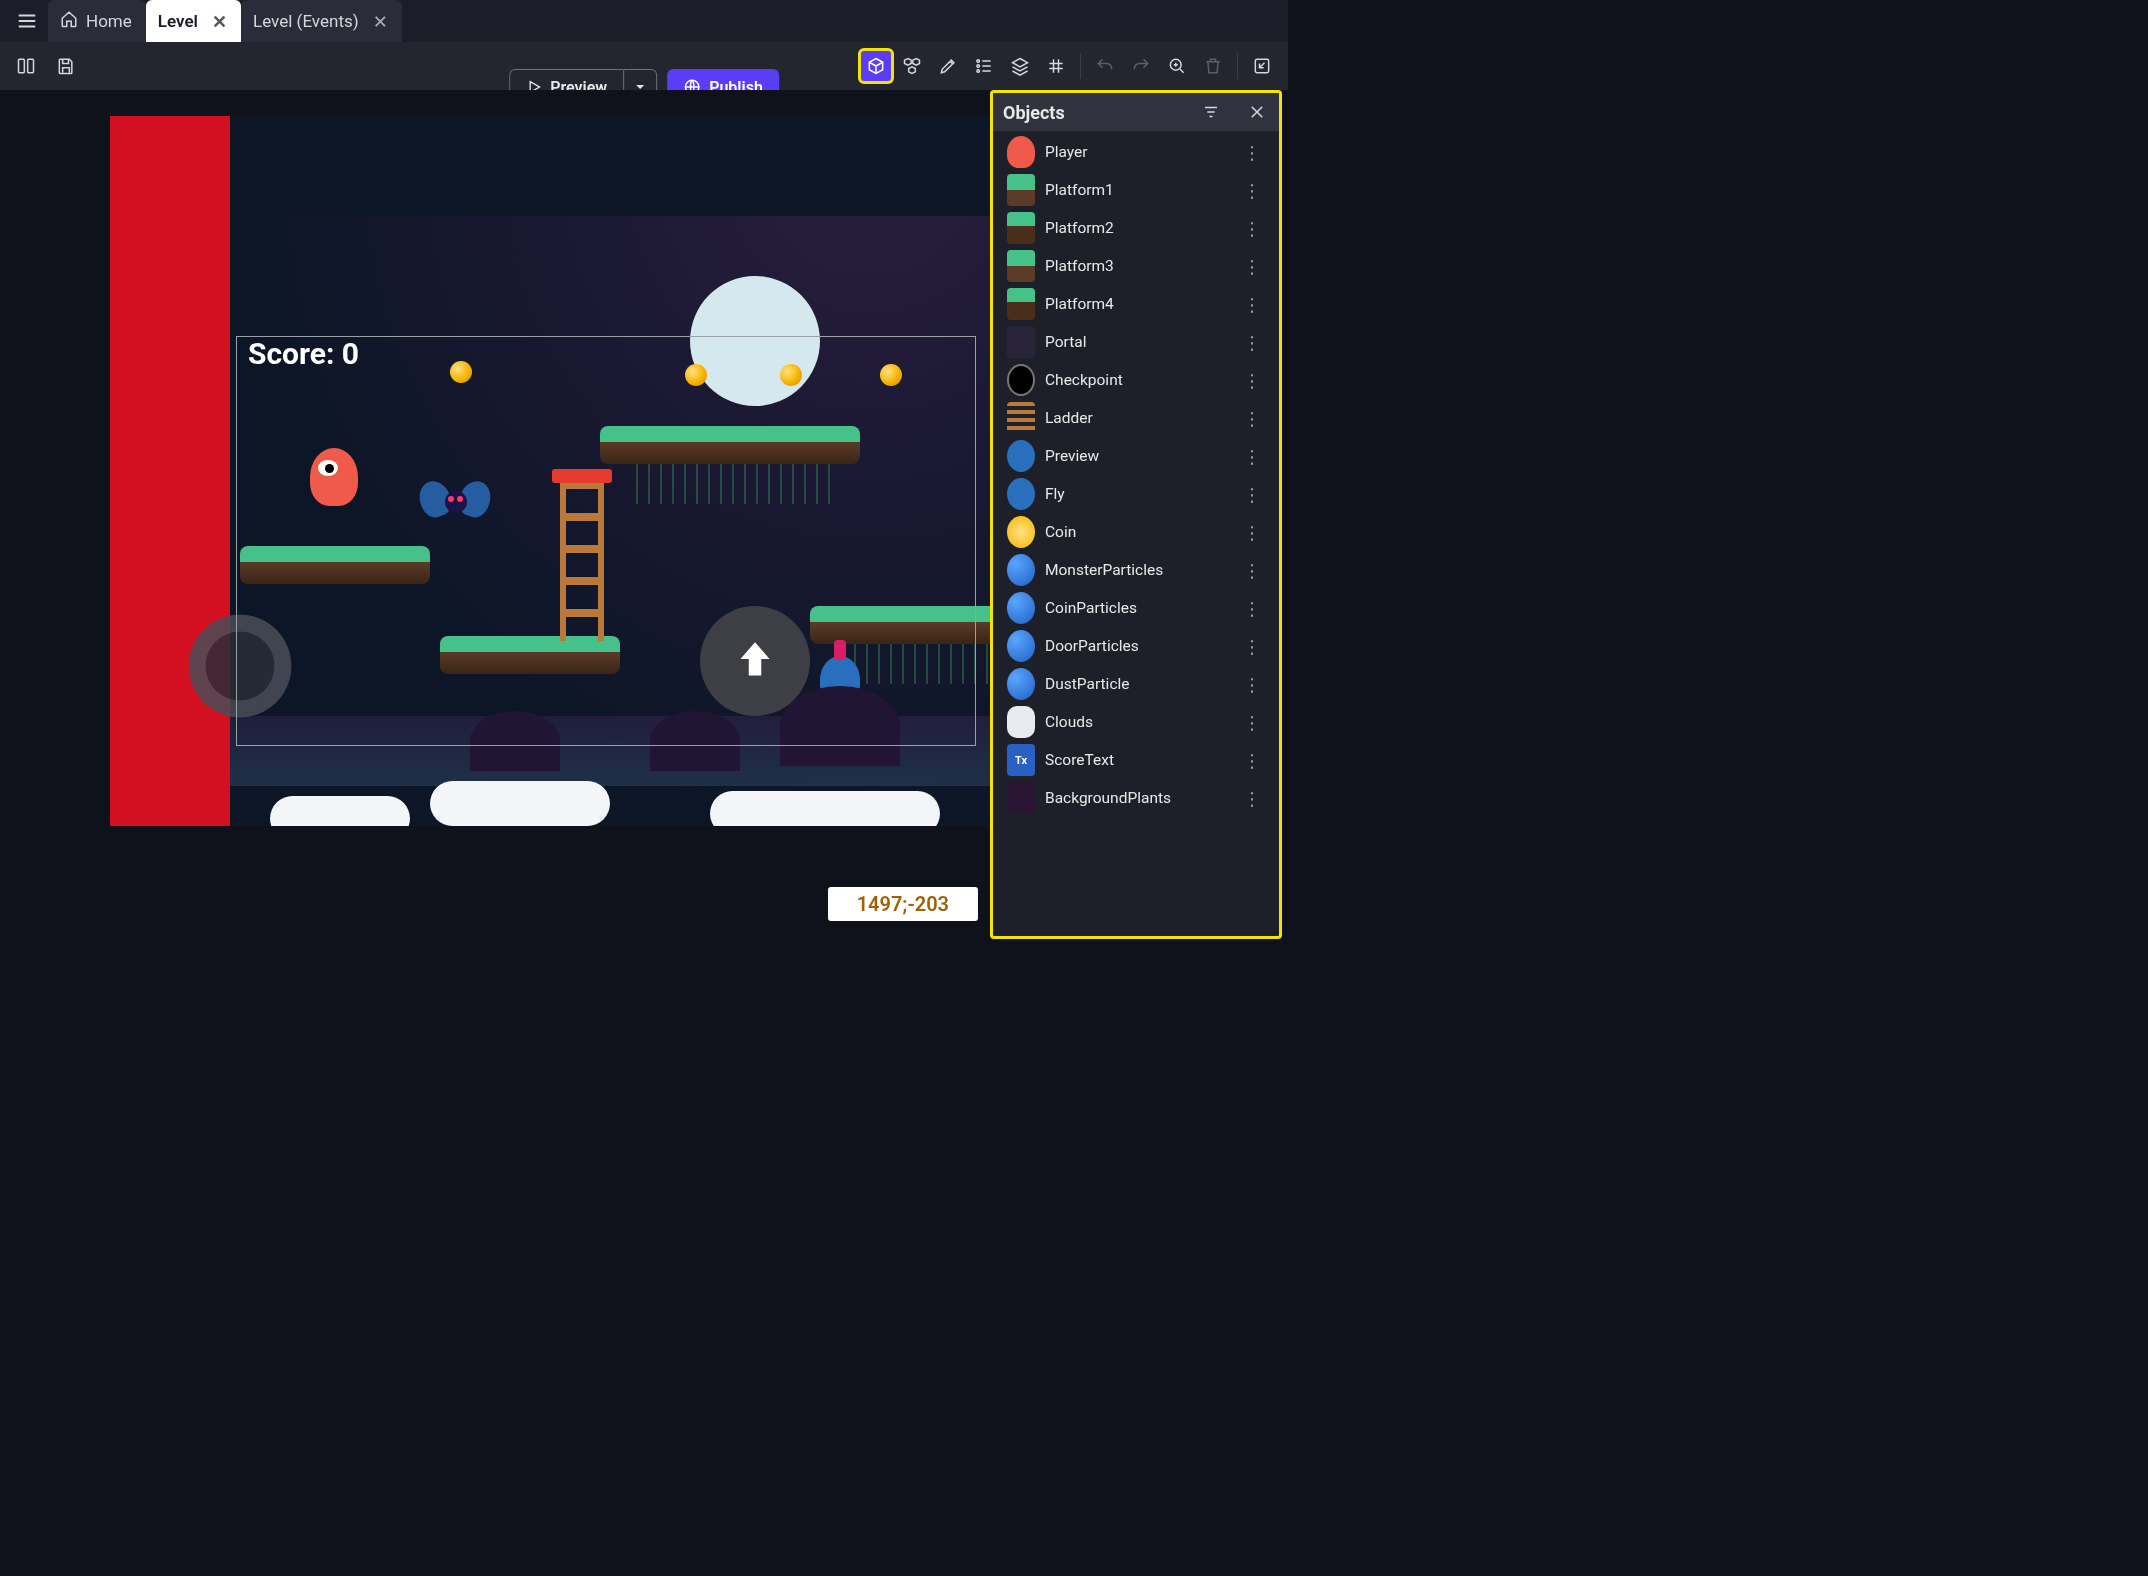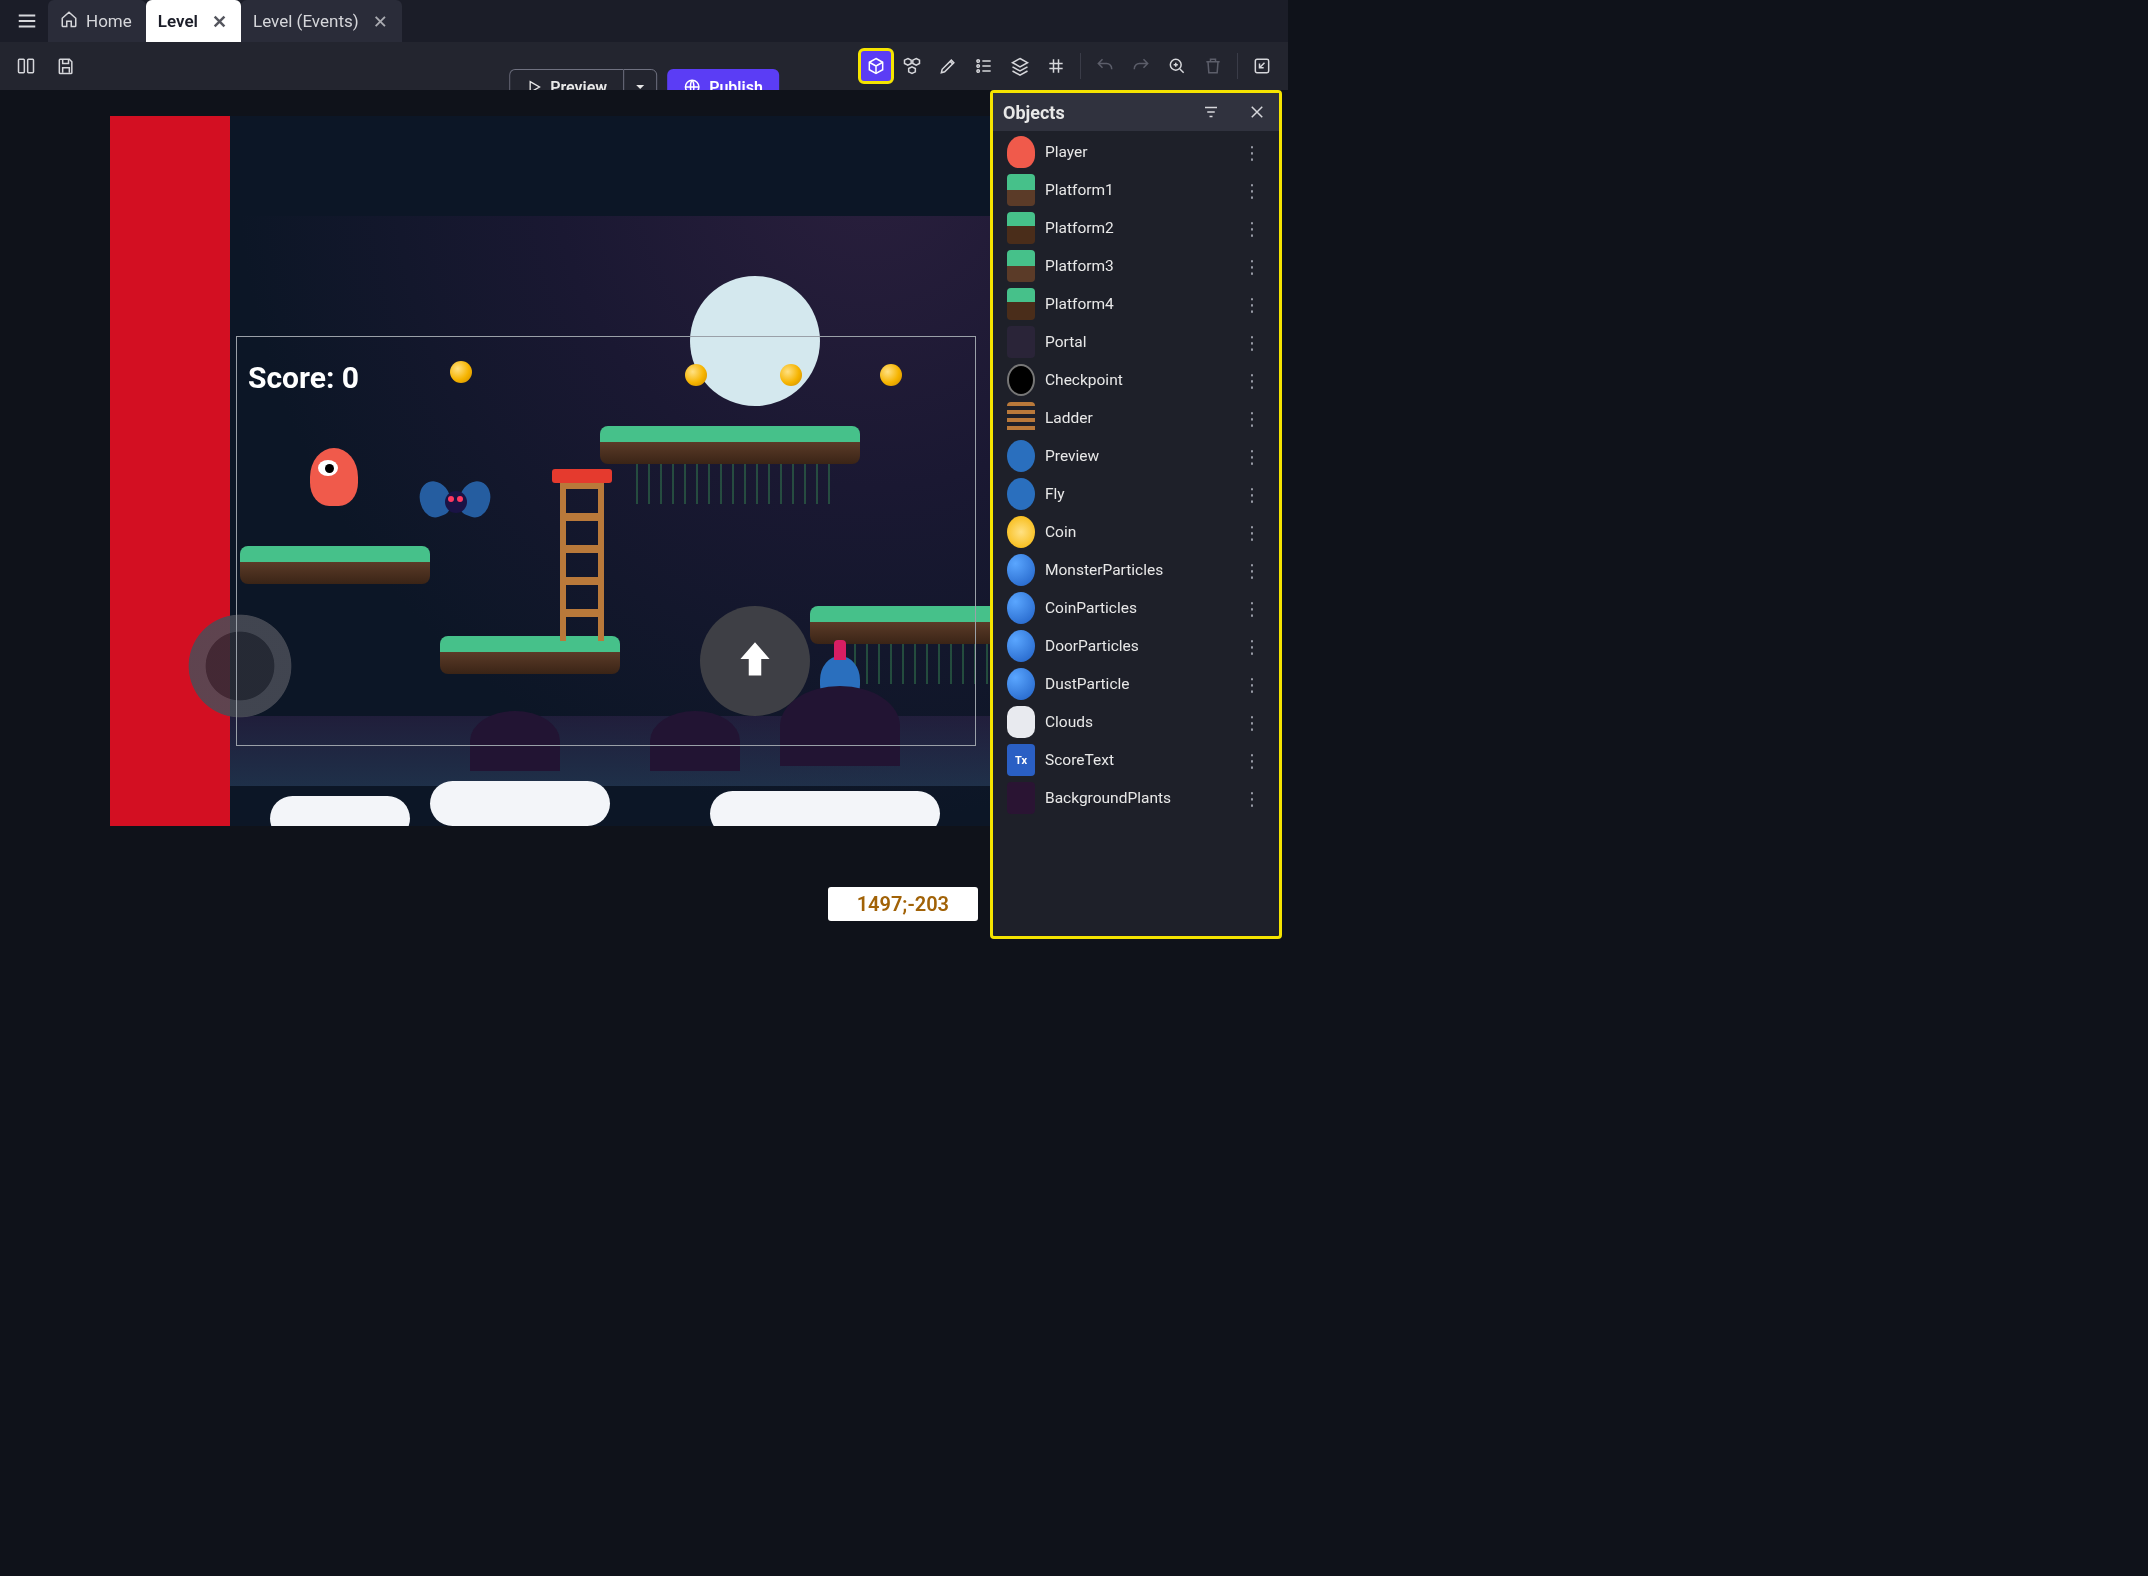--- a/index.html
+++ b/index.html
@@ -116,21 +116,21 @@
   .moon {
     position:absolute;
     left:580px; top:160px;
     width:130px; height:130px;
     background:#d4e8ee;
     border-radius:50%;
   }
   .score {
     position:absolute;
     left:138px; top:220px;
-    color:#fff; font-size:30px; font-weight:700;margin-top:24px;
+    color:#fff; font-size:30px; font-weight:700;
   }
   .viewport-outline {
     position:absolute;
     left:126px; top:220px;
     width:740px; height:410px;
     border:1px solid #9aa0a8;
     pointer-events:none;
   }
 
   

